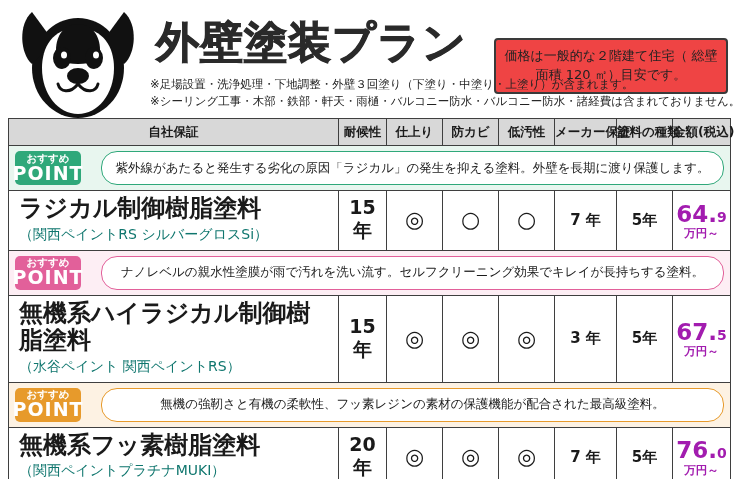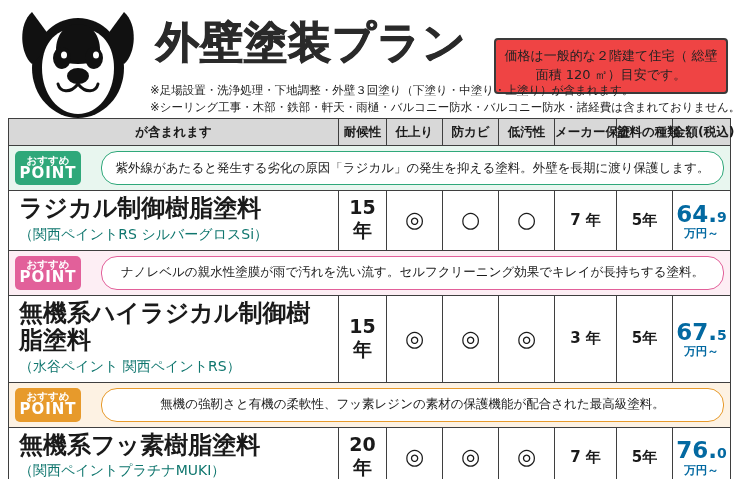--- a/index.html
+++ b/index.html
@@ -25,21 +25,21 @@
     position:absolute;right:10px;top:22px;
     width:218px;
     border:2px solid #3a3a3a;border-radius:4px;
     background:#ef4444;
     padding:7px 6px;
     font-size:13px;line-height:1.45;color:#222;
     text-align:center;
     margin-top:16px;
   }
   .subnotes{
-    position:absolute;left:150px;top:82px;right:10px;
+    position:absolute;left:150px;top:76px;right:10px;
     font-size:11.5px;line-height:1.5;color:#222;
   }
   .subnotes div{white-space:nowrap;}
 
   
   .table-wrap{position:absolute;left:8px;top:118px;width:722px;}
   table{border-collapse:collapse;width:722px;table-layout:fixed;}
   th,td{border:1px solid #3f3f3f;}
   thead th{
     background:#d8d8d8;
@@ -65,21 +65,21 @@
   }
   .point-badge{
     flex:0 0 auto;
     width:66px;height:34px;
     border-radius:5px;
     display:flex;flex-direction:column;align-items:center;justify-content:center;
     color:#fff;font-weight:bold;line-height:1.05;
     margin-right:20px;
   }
   .point-badge .p1{font-size:10.5px;}
-  .point-badge .p2{font-size:15px;letter-spacing:1px;}
+  .point-badge .p2{font-size:19px;letter-spacing:1px;}
   .bubble{
     flex:1 1 auto;
     border:1.5px solid #888;
     border-radius:16px;
     background:#fff;
     height:16px;
     display:flex;align-items:center;justify-content:center;
     font-size:12.5px;color:#1a1a1a;
     padding:16px 10px;
     box-sizing:border-box;
@@ -92,21 +92,21 @@
   .psub{font-size:14px;color:#0f766e;margin-top:3px;letter-spacing:0px;}
 
   .c{text-align:center;vertical-align:middle;font-size:15px;color:#1a1a1a;}
   .years{font-size:19px;font-weight:bold;}
   .mk{font-size:15px;font-weight:bold;}
 
   .mark{display:inline-block;line-height:1;font-size:22px;color:#1a1a1a;}
 
   .price{
     text-align:center;vertical-align:middle;
-    color:#0369a1;font-weight:bold;line-height:1.05;
+    color:#a21caf;font-weight:bold;line-height:1.05;
   }
   .price .big{font-size:23px;}
   .price .small{font-size:14px;}
   .price .unit{font-size:11.5px;display:block;margin-top:1px;}
 
   
   .rowA .band-cell{background:#e8f6ef;}
   .rowB .band-cell{background:#fdeef4;}
   .rowC .band-cell{background:#fdf2e3;}
   .rowA .bubble{border-color:#2fa87a;}
@@ -156,21 +156,21 @@
           <col class="col-dur">
           <col class="col-fin">
           <col class="col-kabi">
         <col class="col-dirt">
           <col class="col-mk">
           <col class="col-own">
           <col class="col-price">
       </colgroup>
       <thead>
         <tr>
-          <th>が含まれます</th>
+          <th>自社保証</th>
           <th>耐候性</th>
           <th>仕上り</th>
           <th>防カビ</th>
           <th>低汚性</th>
           <th>メーカー保証</th>
           <th>塗料の種類</th>
           <th>金額(税込)</th>
         </tr>
       </thead>
       <tbody id="tbody">

